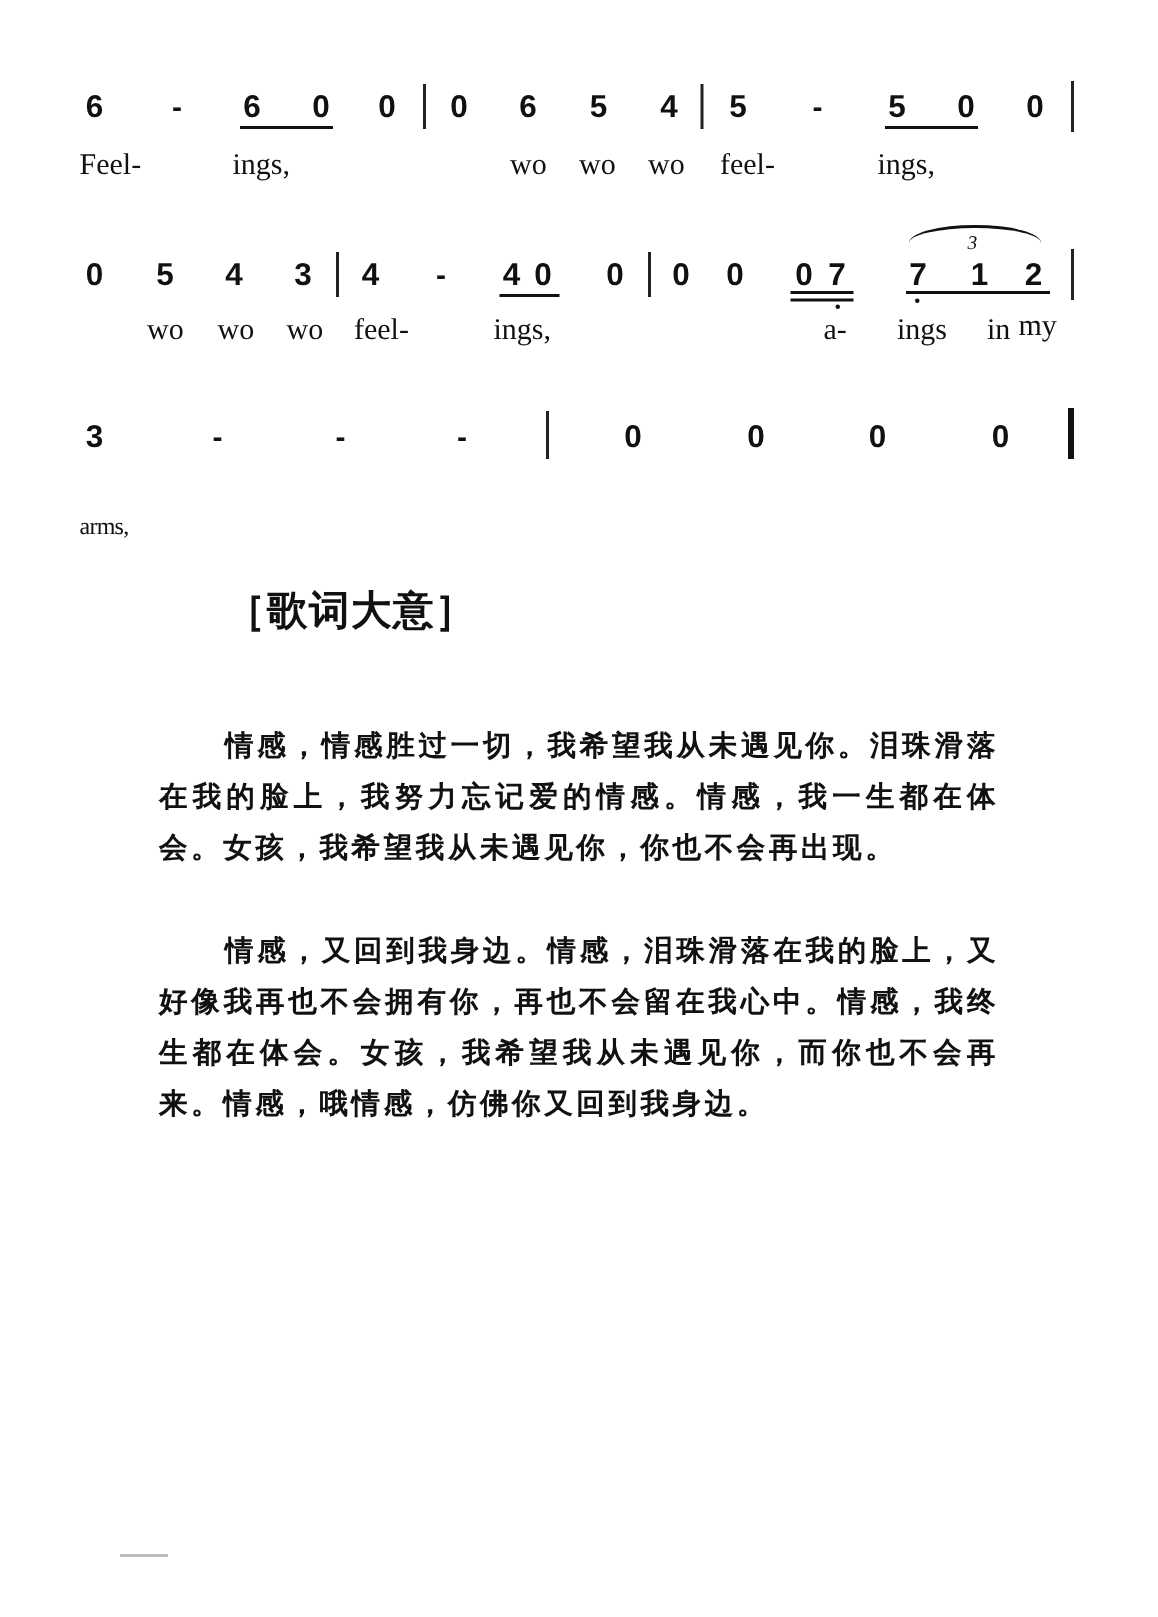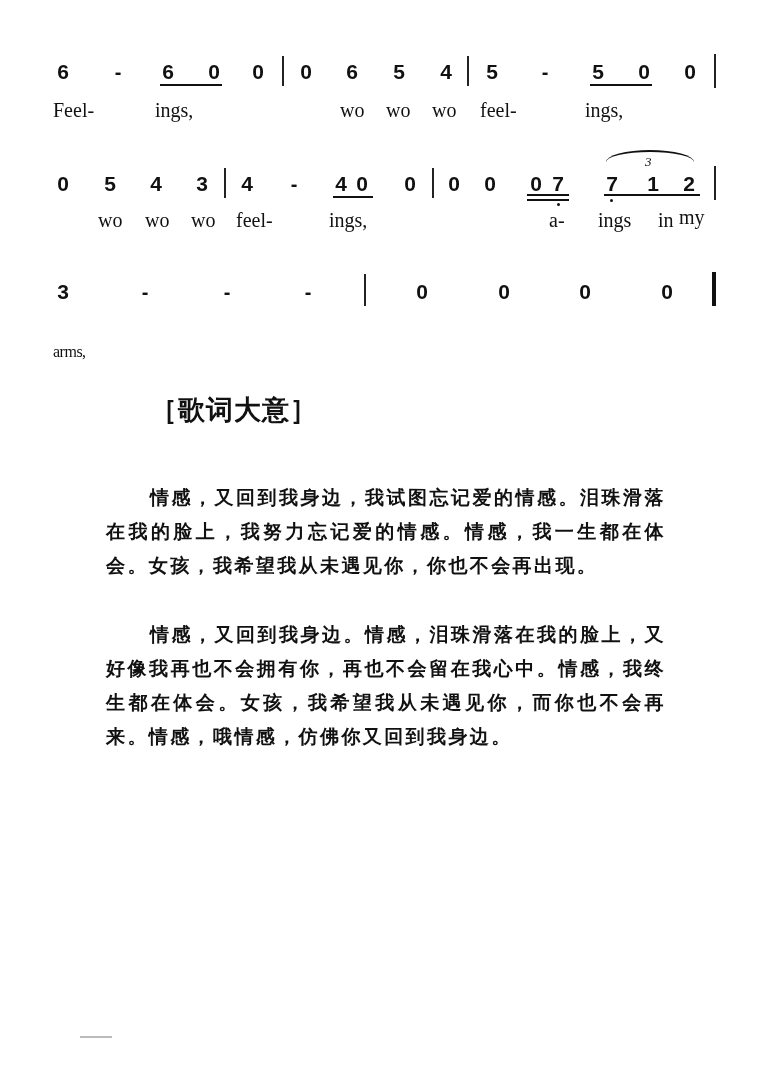--- a/index.html
+++ b/index.html
@@ -66,21 +66,21 @@
       position: absolute;
       font-family: "Liberation Serif", serif;
       font-style: italic;
       font-size: 13px;
       line-height: 13px;
     }
     .section-title {
       position: absolute;
       left: 150px;
       top: 390px;
-      font-family: Liberation Sans, sans-serif;
+      font-family: Liberation Mono, monospace;
       font-weight: bold;
       font-size: 27px;
       line-height: 40px;
       letter-spacing: 1px;
       color: #111;
     }
     .para {
       position: absolute;
       left: 106px;
       width: 560px;
@@ -186,16 +186,16 @@
   <span class="note" style="left:504px;top:280px;">0</span>
   <span class="note" style="left:585px;top:280px;">0</span>
   <span class="note" style="left:667px;top:280px;">0</span>
   <div class="bar final" style="left:712px;top:272px;height:34px;"></div>
 
   <span class="lyric" style="left:53px;top:318px;font-size:16px;letter-spacing:-0.5px;margin-top:23px;">arms,</span>
 </div>
 
 <div class="section-title">［歌词大意］</div>
 
-<p class="para" style="top:480px;margin:0;">情感，又回到我身边，我试图忘记爱的情感。泪珠滑落在我的脸上，我努力忘记爱的情感。情感，我一生都在体会。女孩，我希望我从未遇见你，你也不会再出现。</p>
+<p class="para" style="top:480px;margin:0;">情感，情感胜过一切，我希望我从未遇见你。泪珠滑落在我的脸上，我努力忘记爱的情感。情感，我一生都在体会。女孩，我希望我从未遇见你，你也不会再出现。</p>
 <p class="para" style="top:617px;margin:0;">情感，又回到我身边。情感，泪珠滑落在我的脸上，又好像我再也不会拥有你，再也不会留在我心中。情感，我终生都在体会。女孩，我希望我从未遇见你，而你也不会再来。情感，哦情感，仿佛你又回到我身边。</p>
 
 <div class="page-num"></div>
 
 </body></html>

